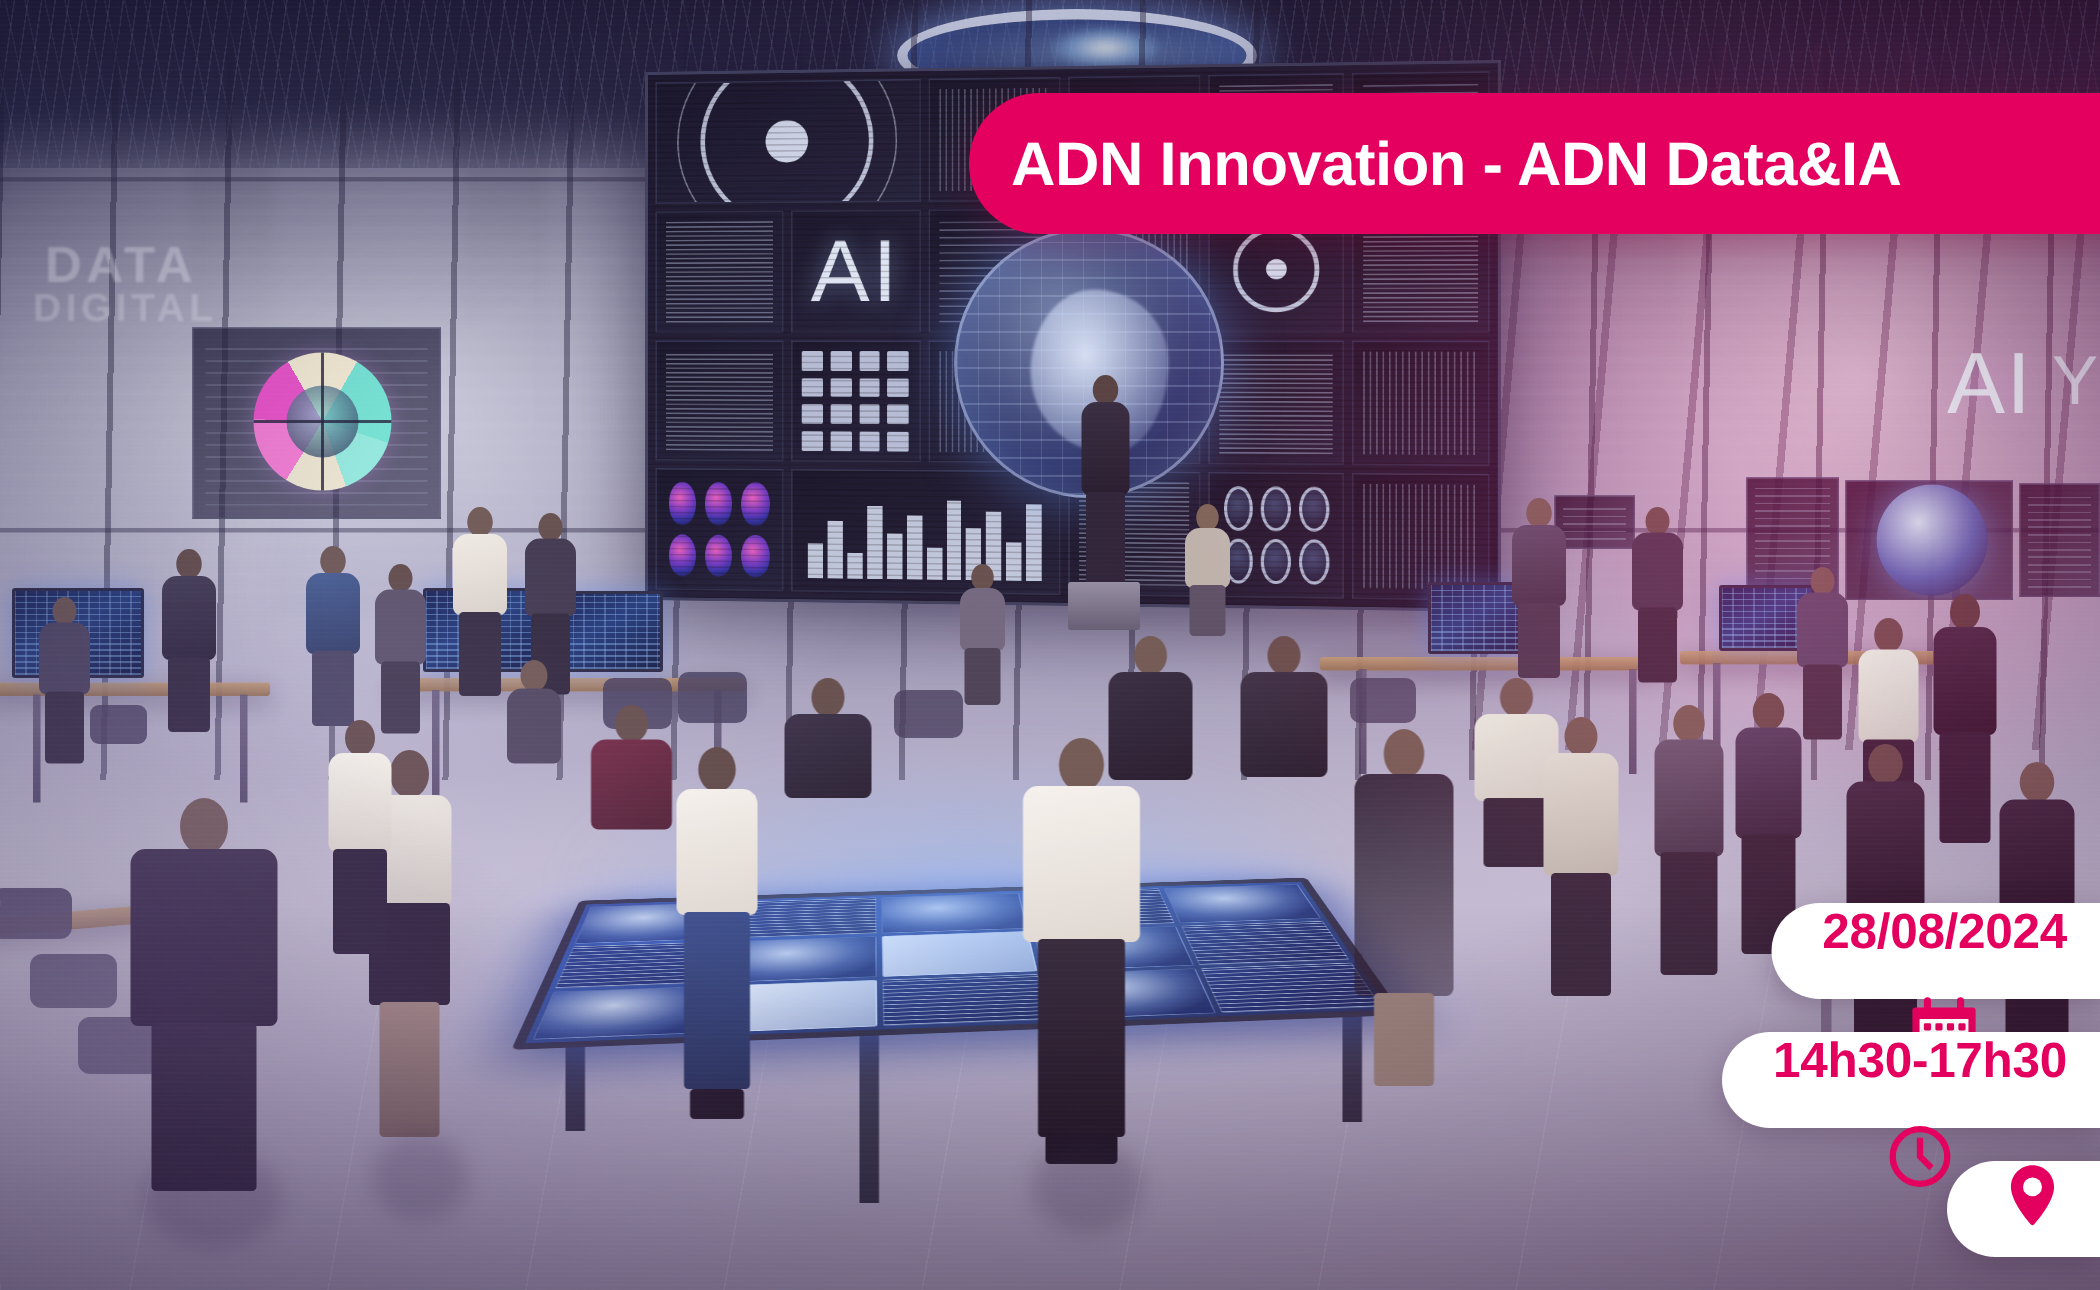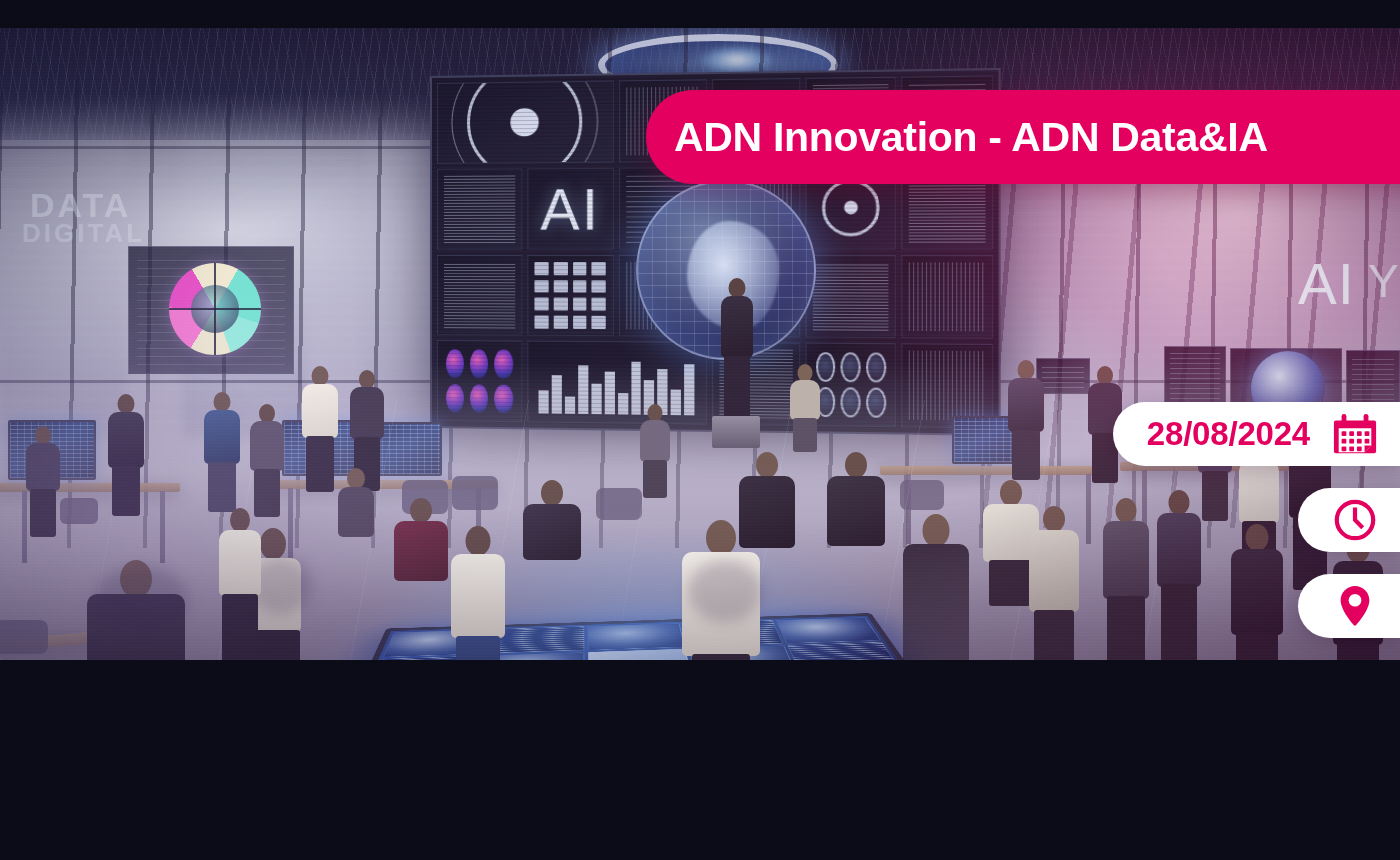--- a/index.html
+++ b/index.html
@@ -5,24 +5,23 @@
 <style>
   * { margin:0; padding:0; box-sizing:border-box; }
   html, body {
     width:1400px; height:860px; overflow:hidden;
     background:#0c0c18;
     font-family:"Liberation Sans", sans-serif;
   }
 
   .poster {
     position:relative;
-    width:1400px; height:632px;
+    width:1400px; height:860px;
     overflow:hidden;
     background:#4c1d95;
-    margin-top:28px;
   }
 
   
   .scene { position:absolute; inset:0; overflow:hidden; }
 
   
   .bg-base {
     position:absolute; inset:0;
     background:
       linear-gradient(180deg,#1b1d33 0%, #2b2c44 9%, #6e6f8c 30%, #9b98b4 48%,
@@ -459,20 +458,21 @@
     gap:22px; z-index:40;
   }
   .badge {
     background:#ffffff;
     border-radius:40px 0 0 40px;
     height:64px;
     display:flex; align-items:center;
     padding:0 22px 0 34px;
     gap:22px;
     box-shadow:0 5px 20px rgba(40,10,40,.22);
+    flex-direction:column;
   }
   .badge .txt {
     color:var(--brand,#e4005e);
     font-size:33px;
     font-weight:700;
     white-space:nowrap;
     letter-spacing:-.2px;
     font-family:"Liberation Sans", sans-serif;
   }
   .badge .ico { width:46px; height:46px; flex:0 0 46px; display:block; }
@@ -944,20 +944,21 @@
             <rect x="10" y="37" width="5" height="5" rx="1"></rect>
             <rect x="18" y="37" width="5" height="5" rx="1"></rect>
             <rect x="26" y="37" width="5" height="5" rx="1"></rect>
           </g>
           <path d="M41 36l-7 7v-7z" fill="#e4005e"></path>
         </svg>
       </span>
     </div>
 
     <div class="badge">
+      <span class="txt">14h30-17h30</span>
       <span class="ico">
         <svg viewBox="0 0 48 48" width="46" height="46" aria-hidden="true">
           <circle cx="24" cy="24" r="19" fill="none" stroke="#e4005e" stroke-width="4.4"></circle>
           <path d="M24 11v13l8 8" fill="none" stroke="#e4005e" stroke-width="4.4" stroke-linecap="butt" stroke-linejoin="miter"></path>
         </svg>
       </span>
     </div>
 
     <div class="badge">
       <span class="ico">

